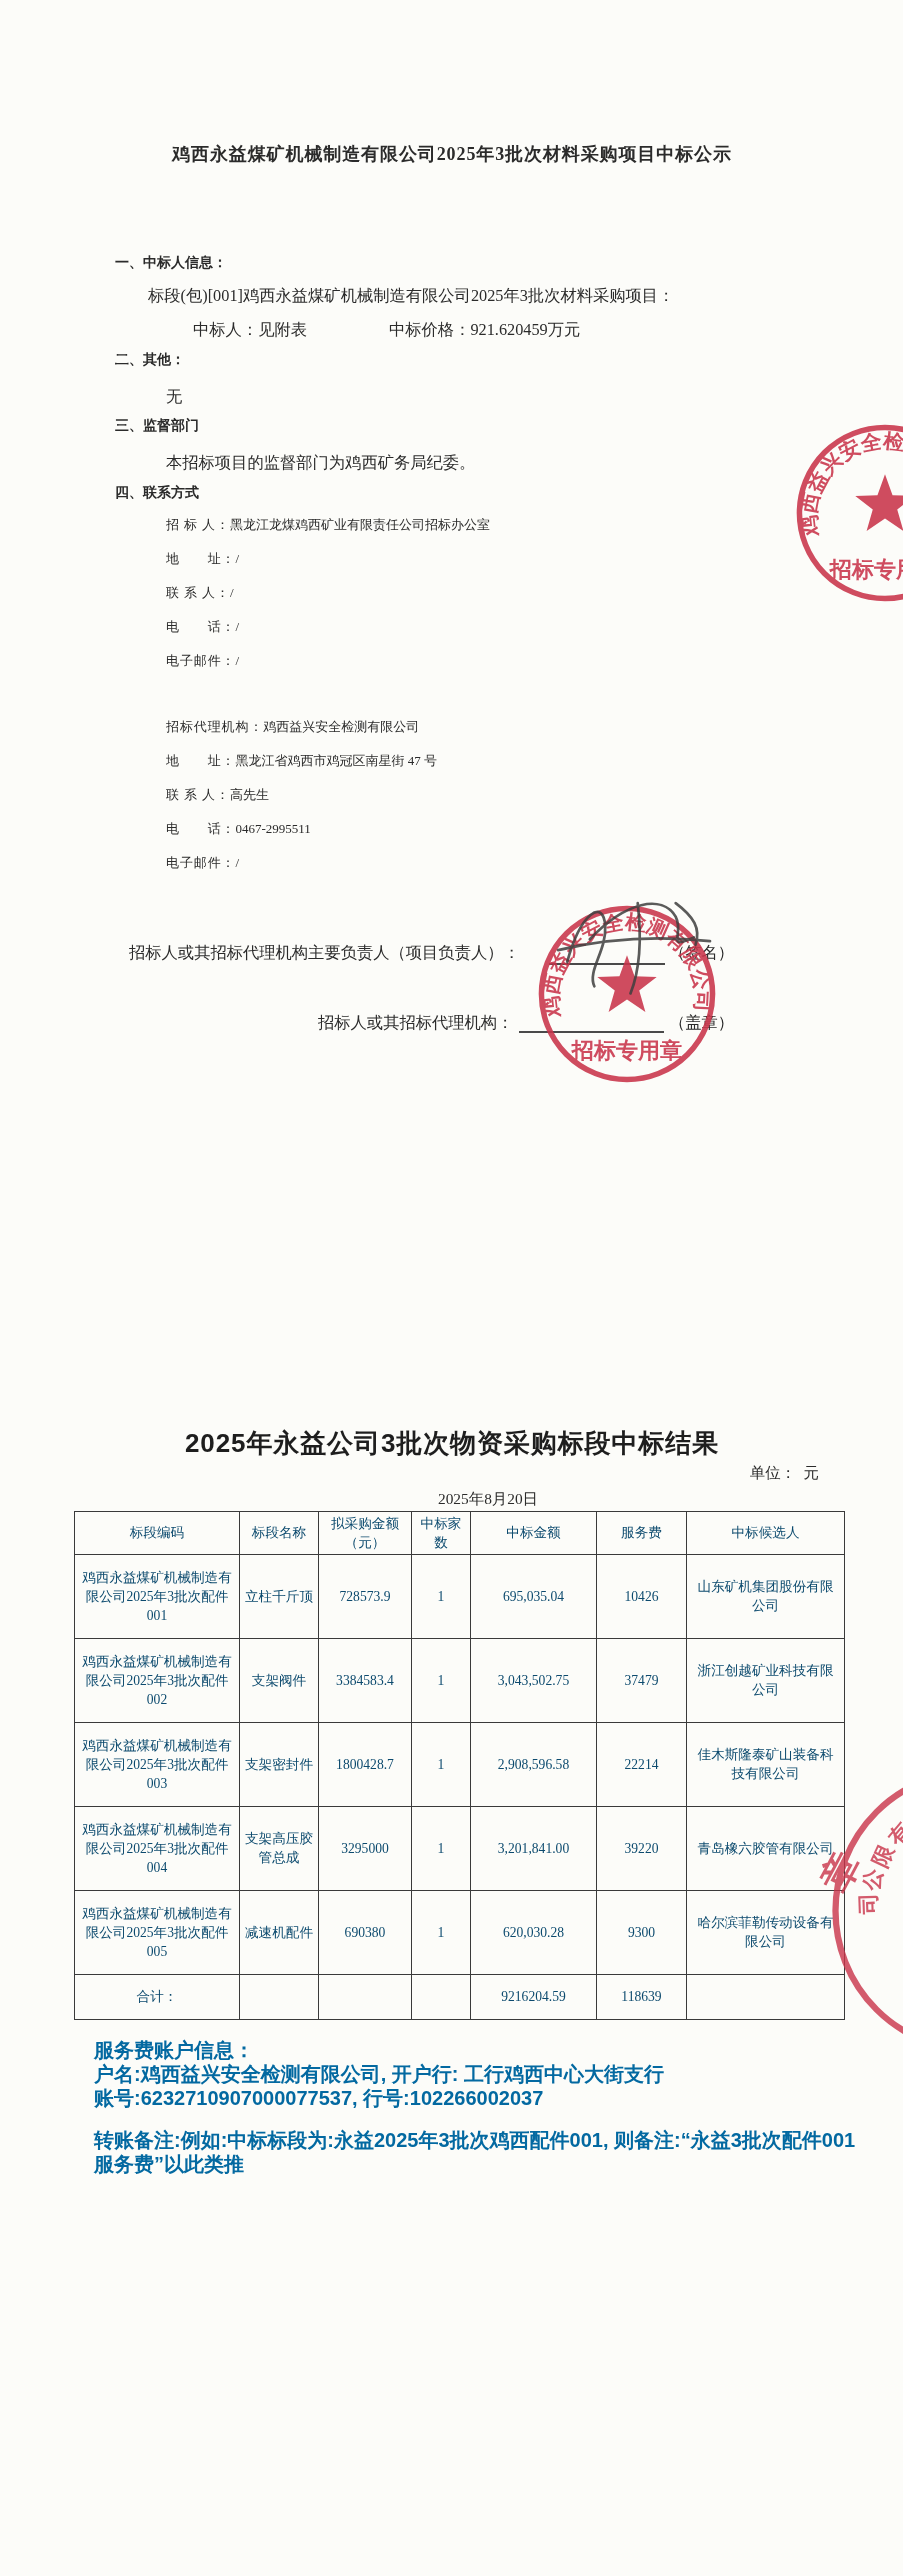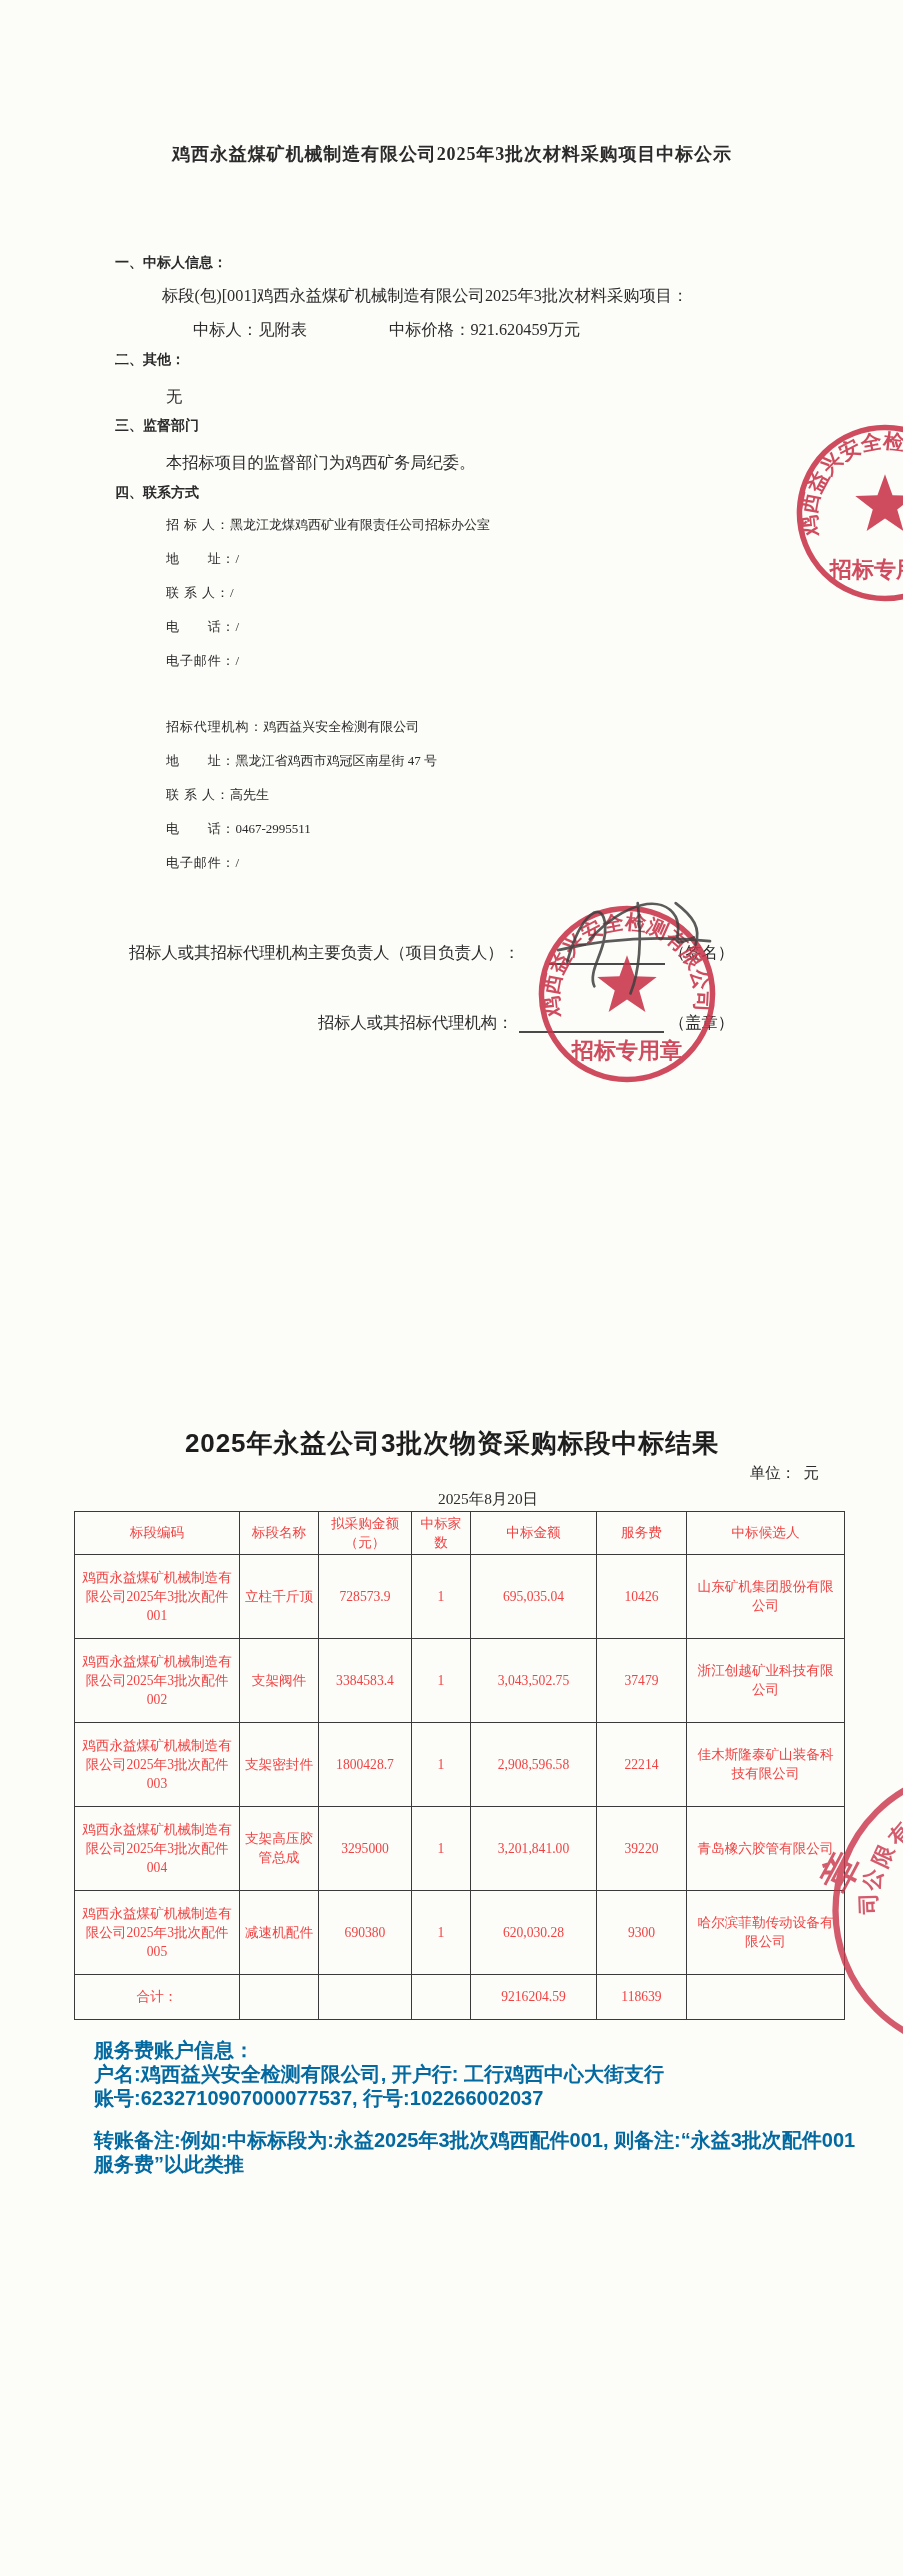--- a/index.html
+++ b/index.html
@@ -20,42 +20,42 @@
   .clabel{letter-spacing:0.9px;}
   .sigline{font-size:16.3px;}
   .uline{position:absolute;height:1.8px;background:#4a4a4a;}
   .stamp{position:absolute;opacity:.88;}
   .page2-title{font-size:26px;letter-spacing:0.9px;color:#1e1e1e;}
   .unit{font-size:15.4px;}
   .tdate{font-size:15.4px;padding-left:36px;}
   table.results{
     position:absolute;left:74px;top:1511px;width:771px;
     border-collapse:collapse;table-layout:fixed;
-    font-size:13.6px;color:#ef4444;
+    font-size:13.6px;color:#0c4a6e;
   }
   table.results th,table.results td{
     border:1.4px solid #3a3a3a;text-align:center;vertical-align:middle;
     padding:1.8px 4.5px;line-height:19px;overflow:hidden;
   }
   table.results thead tr{height:42px;}
   table.results tbody tr{height:84px;}
   table.results tr.total{height:45px;}
   table.results th{font-weight:normal;font-size:13.6px;}
   .acct{font-size:20px;line-height:24px;color:#0369a1;}
   .note{width:768px;line-height:23.5px;}
 </style>
 </head>
 <body>
 
 <div id="page">
 
   <div class="abs center doc-title" style="top:142px;">鸡西永益煤矿机械制造有限公司2025年3批次材料采购项目中标公示</div>
 
   <div class="abs hei sec-head" style="left:115px;top:254px;">一、中标人信息：</div>
-  <div class="abs body-line" style="left:162px;top:285px;text-align:center;">标段(包)[001]鸡西永益煤矿机械制造有限公司2025年3批次材料采购项目：</div>
+  <div class="abs body-line" style="left:148px;top:285px;text-align:center;">标段(包)[001]鸡西永益煤矿机械制造有限公司2025年3批次材料采购项目：</div>
   <div class="abs body-line" style="left:193px;top:319px;">中标人：见附表</div>
   <div class="abs body-line" style="left:389px;top:319px;">中标价格：921.620459万元</div>
 
   <div class="abs hei sec-head" style="left:115px;top:351px;">二、其他：</div>
   <div class="abs body-line" style="left:166px;top:386px;">无</div>
 
   <div class="abs hei sec-head" style="left:115px;top:417px;">三、监督部门</div>
   <div class="abs body-line" style="left:166px;top:452px;">本招标项目的监督部门为鸡西矿务局纪委。</div>
 
   <div class="abs hei sec-head" style="left:115px;top:484px;">四、联系方式</div>

